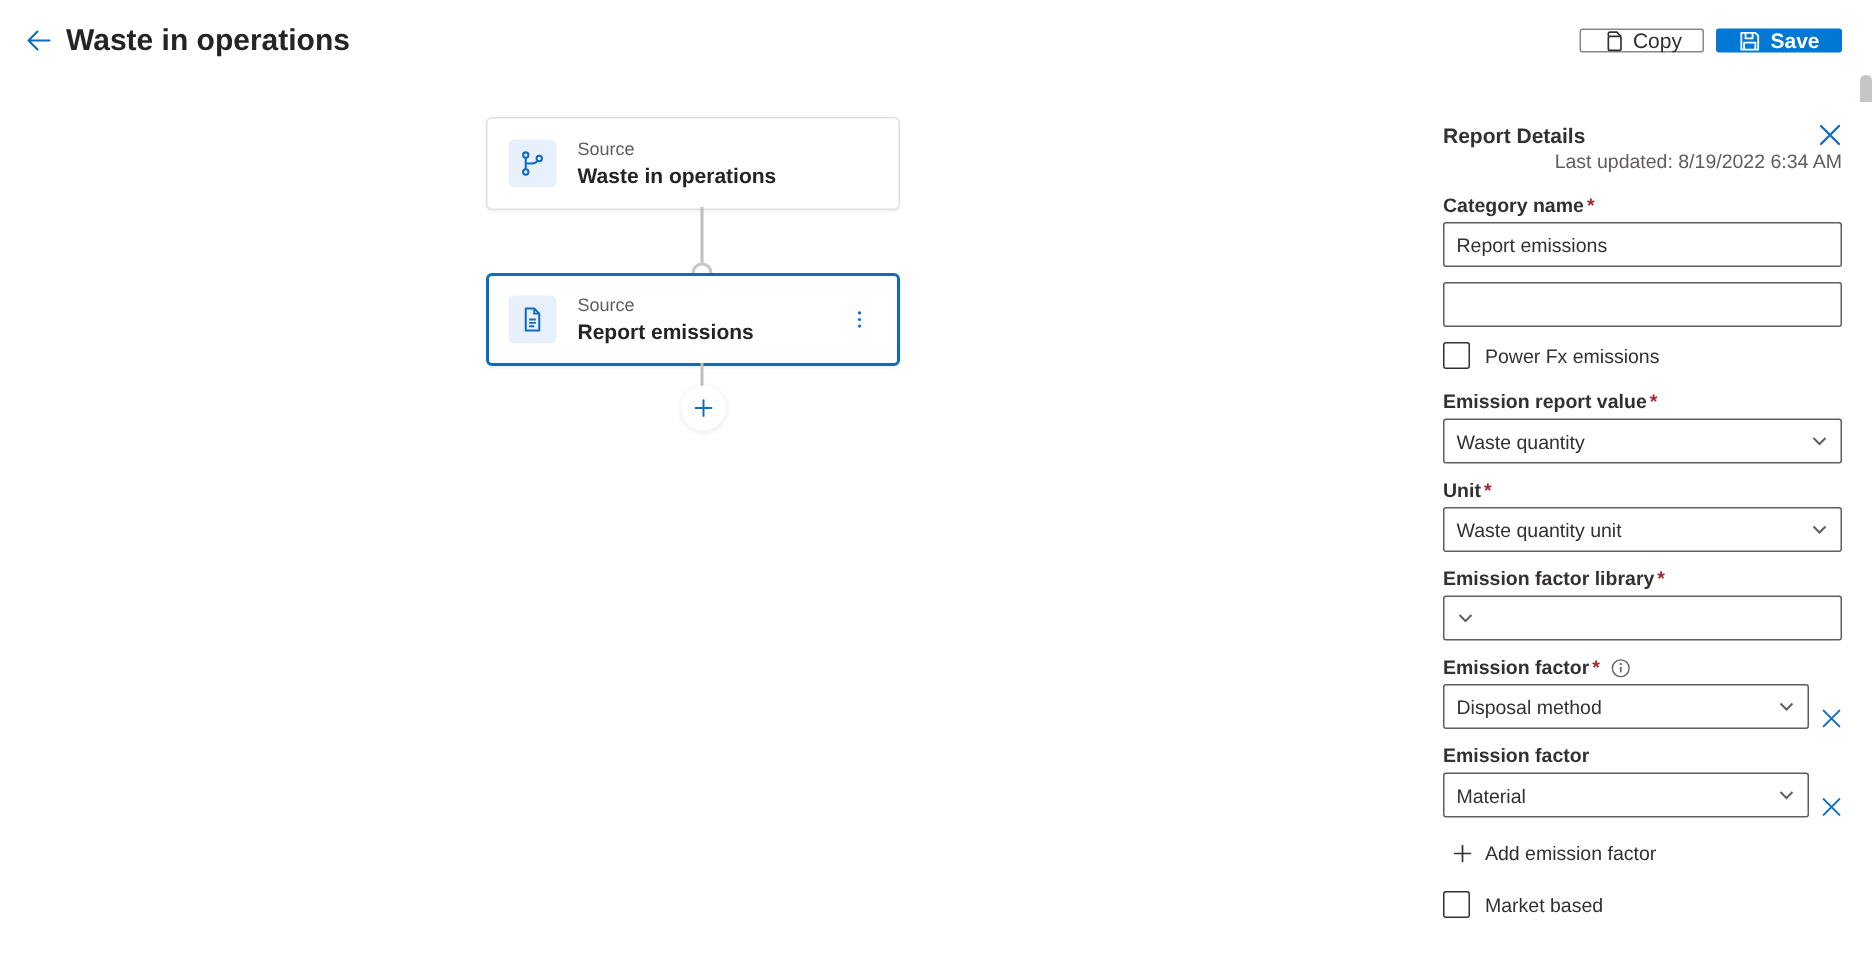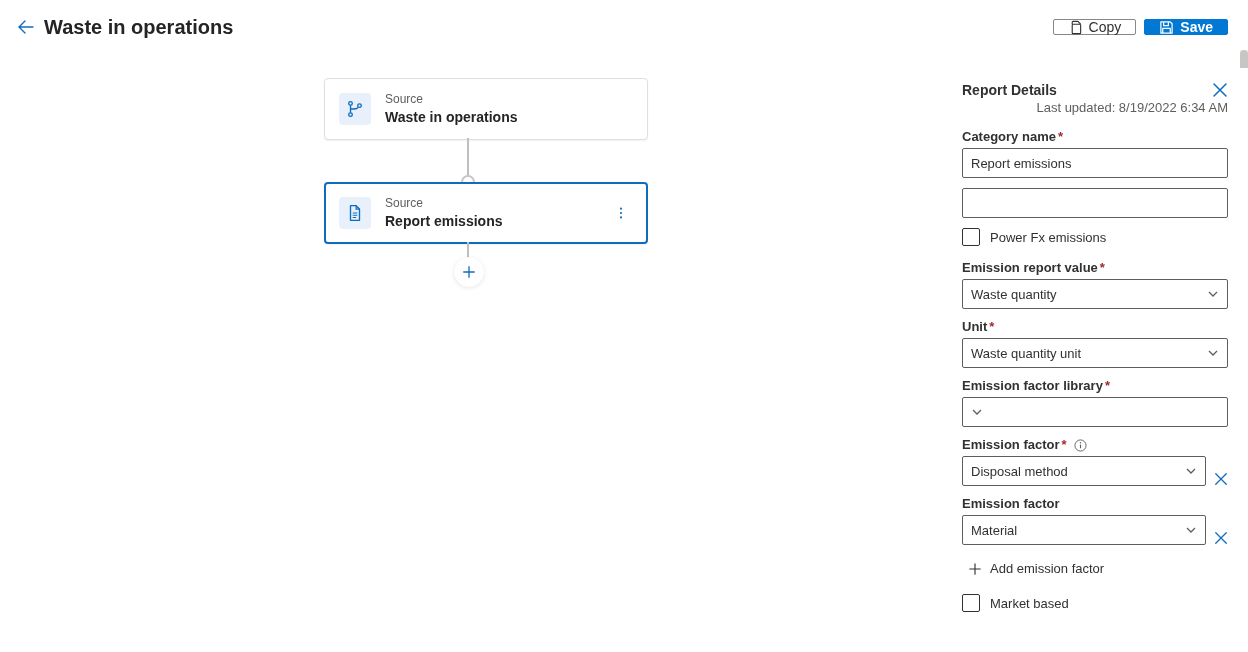--- a/index.html
+++ b/index.html
@@ -9,21 +9,21 @@
   .header { display: flex; align-items: center; padding: 12px 20px 8px 16px; height: 50px; }
   .back-arrow { width: 20px; height: 20px; display: flex; align-items: center; justify-content: center; cursor: pointer; margin-right: 8px; }
   .page-title { font-size: 20px; font-weight: 600; color: #242424; }
   .header-actions { margin-left: auto; display: flex; gap: 8px; }
   .btn { display: inline-flex; align-items: center; gap: 6px; padding: 5px 14px; font-size: 14px; border-radius: 2px; cursor: pointer; height: 16px; }
   .btn-secondary { background: #fff; border: 1px solid #8a8886; color: #323130; }
   .btn-primary { background: #0078d4; border: 1px solid #0078d4; color: #fff; font-weight: 600; }
 
   
   .canvas { position: absolute; top: 50px; left: 0; right: 300px; bottom: 0; }
-  .node { position: absolute; width: 324px; background: #fff; border: 1px solid #e1dfdd; border-radius: 4px; display: flex; align-items: center; padding: 12px 14px; box-shadow: 0 1px 2px rgba(0,0,0,0.06); left: 324px; }
+  .node { position: absolute; width: 276px; background: #fff; border: 1px solid #e1dfdd; border-radius: 4px; display: flex; align-items: center; padding: 12px 14px; box-shadow: 0 1px 2px rgba(0,0,0,0.06); left: 324px; }
   .node.source { top: 28px; }
   .node.selected { border: 2px solid #0f6cbd; top: 132px; padding: 11px 13px; }
   .node-icon-wrap { width: 32px; height: 32px; border-radius: 4px; background: #e8f1fb; display: flex; align-items: center; justify-content: center; margin-right: 14px; flex-shrink: 0; }
   .node-text { display: flex; flex-direction: column; gap: 0; flex: 1; min-width: 0; }
   .node-label { font-size: 12px; color: #605e5c; line-height: 16px; }
   .node-title { font-size: 14px; font-weight: 600; color: #242424; line-height: 20px; }
   .node-more { width: 24px; height: 24px; display: flex; align-items: center; justify-content: center; cursor: pointer; color: #0f6cbd; }
 
   .connector { position: absolute; left: 467px; top: 88px; width: 2px; height: 44px; background: #bfbfbf; }
   .connector-dot { position: absolute; left: 461px; top: 125px; width: 14px; height: 14px; border: 2px solid #c8c6c4; border-radius: 50%; background: #fff; }

